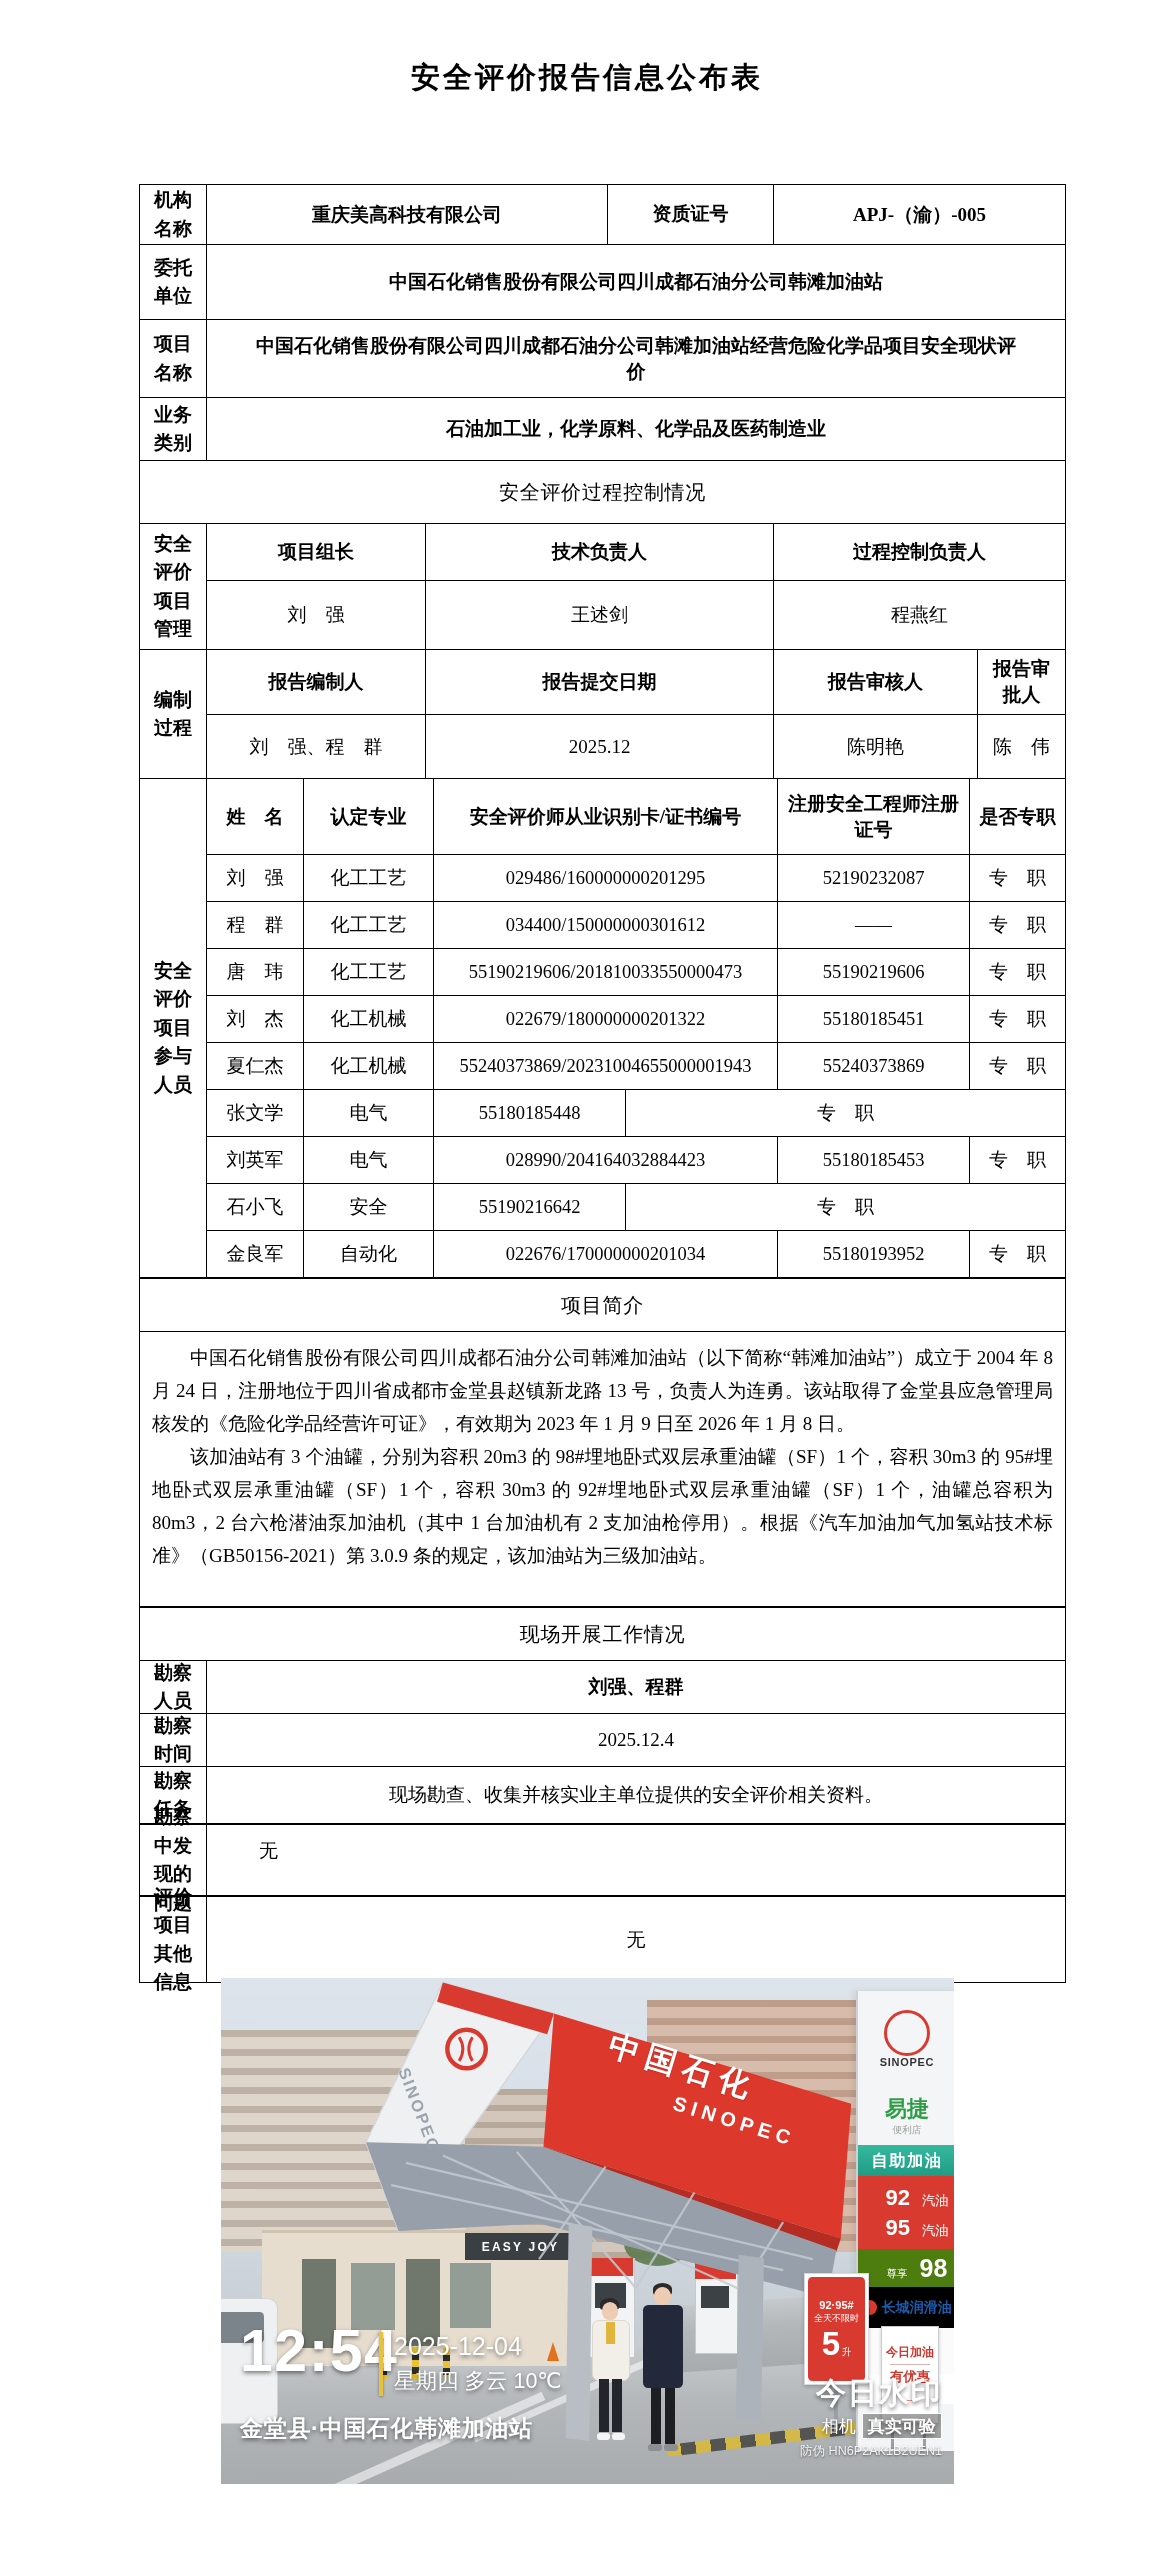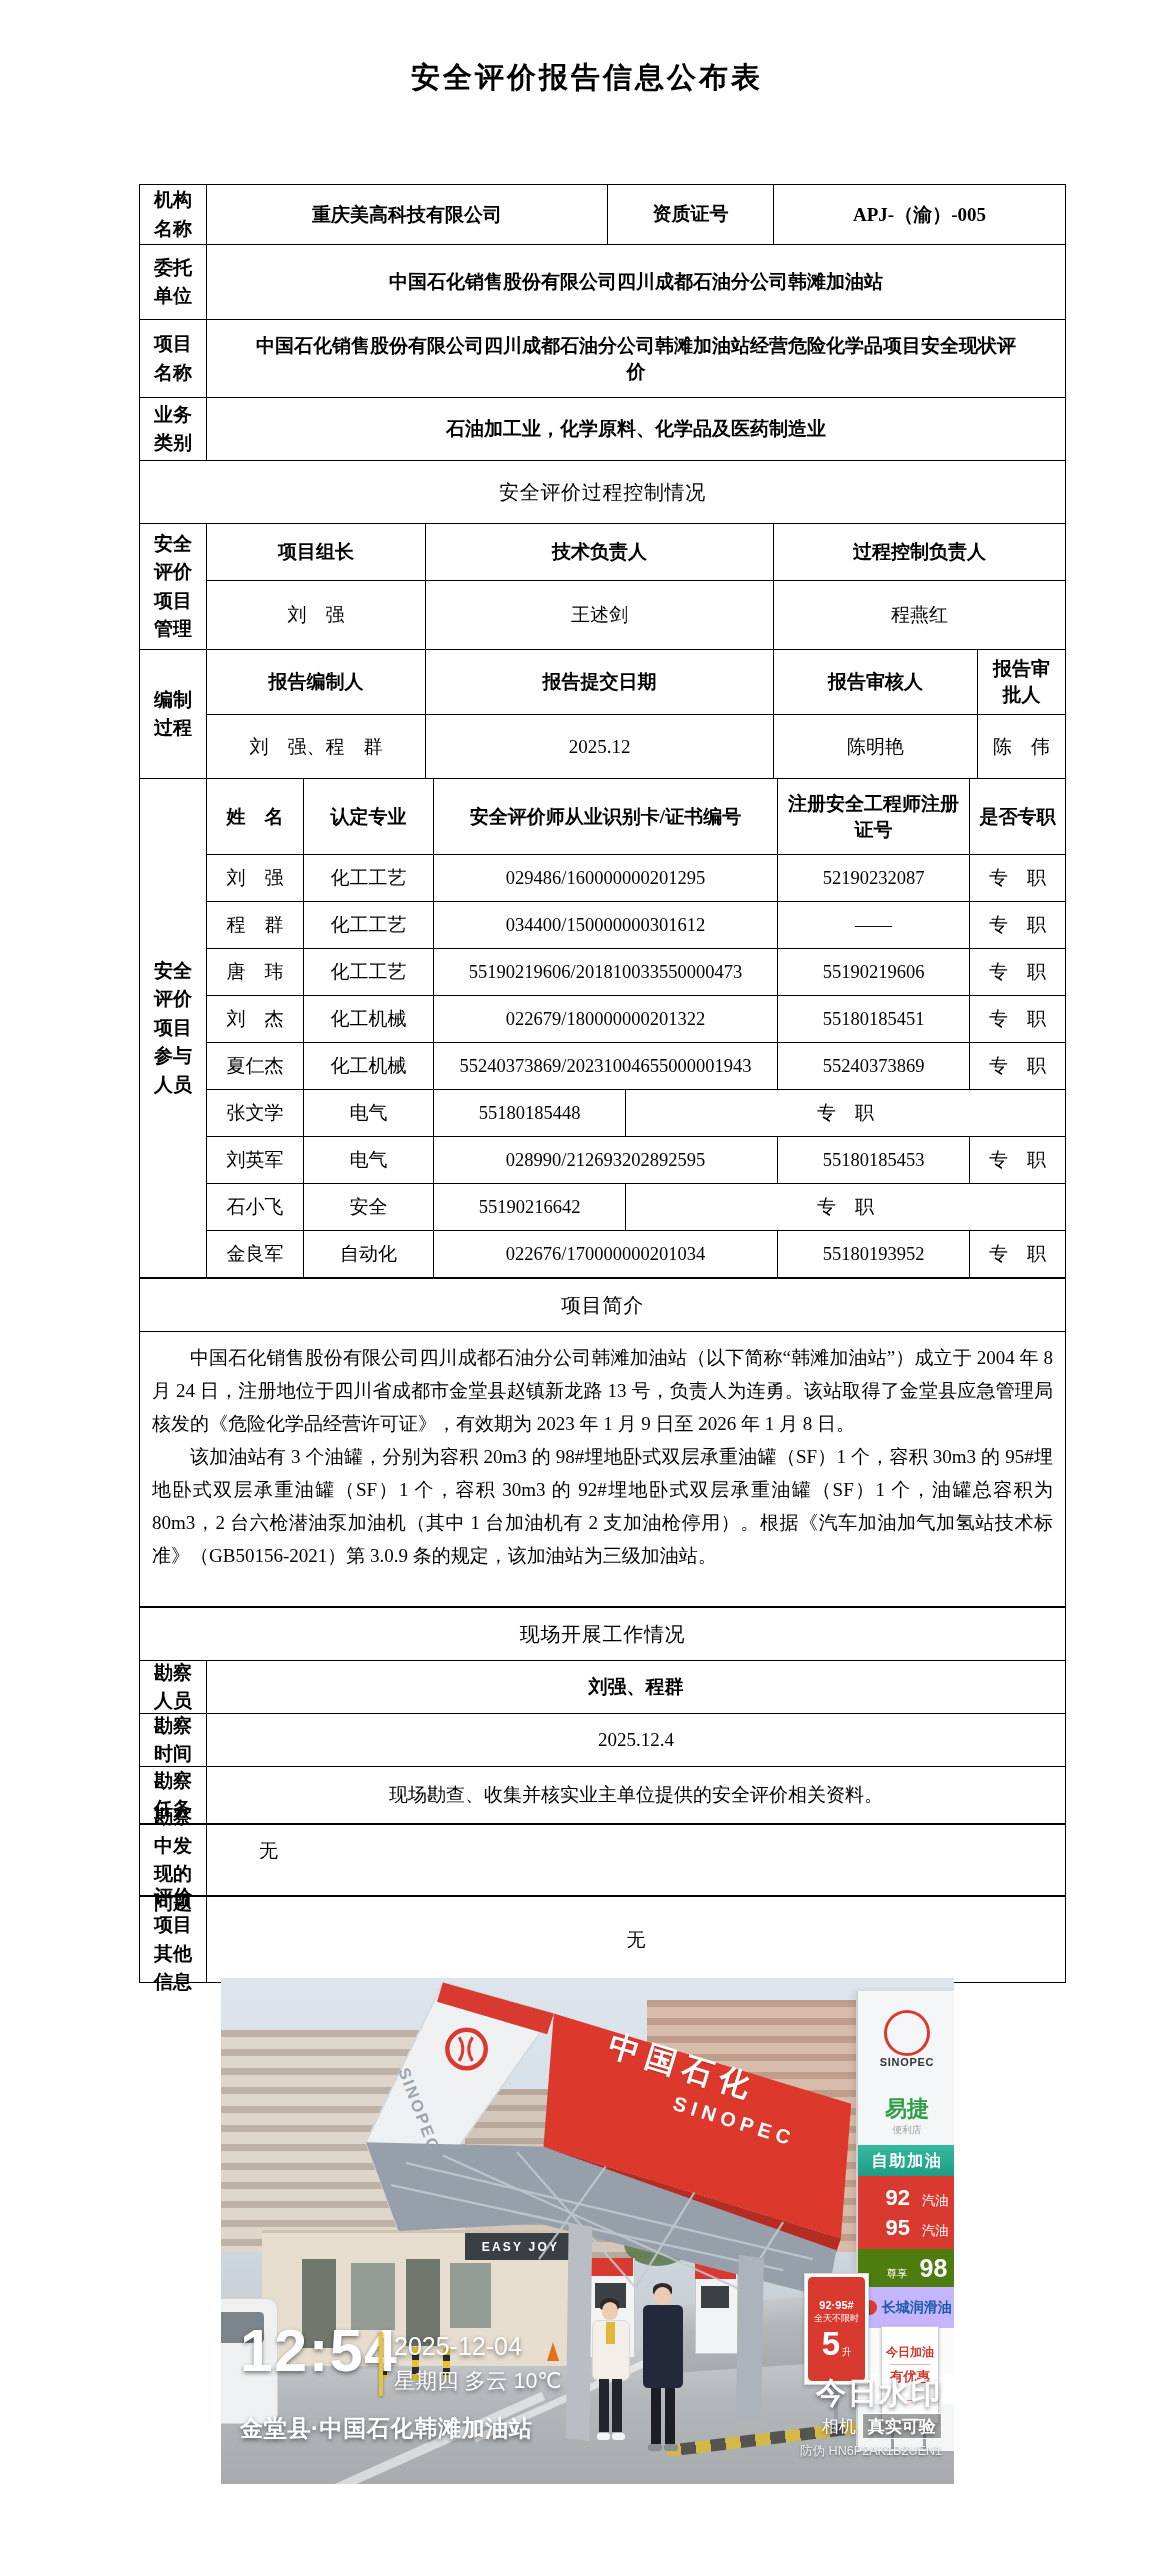--- a/index.html
+++ b/index.html
@@ -230,21 +230,21 @@
         </div>
         <div class="row bt" style="height:46px">
           <div class="c w130">张文学</div>
           <div class="c w175 bl">电气</div>
           <div class="c w260 bl numcell">55180185448</div>
           <div class="c grow bl">专　职</div>
         </div>
         <div class="row bt" style="height:46px">
           <div class="c w130">刘英军</div>
           <div class="c w175 bl">电气</div>
-          <div class="c w465 bl numcell">028990/212693202892595</div>
+          <div class="c w465 bl numcell">028990/204164032884423</div>
           <div class="c w260 bl numcell">55180185453</div>
           <div class="c grow bl">专　职</div>
         </div>
         <div class="row bt" style="height:46px">
           <div class="c w130">石小飞</div>
           <div class="c w175 bl">安全</div>
           <div class="c w260 bl numcell">55190216642</div>
           <div class="c grow bl">专　职</div>
         </div>
         <div class="row bt" style="height:46px">
@@ -375,21 +375,21 @@
           <span class="pnum">95</span>
           <span class="punit">汽油</span>
         </div>
       </div>
       <div class="signblk band98" style="height:38px;">
         <div class="prow">
           <span class="punit" style="font-size:10.4px;">尊享</span>
           <span class="pnum" style="font-size:25px;">98</span>
         </div>
       </div>
-      <div class="signblk" style="height:41px;flex-direction:row;gap:4.4px;background:#c4b5fd;">
+      <div class="signblk" style="height:41px;flex-direction:row;gap:4.4px;background:#000000;">
         <div class="lubedot"></div>
         <div class="lube">长城润滑油</div>
       </div>
       <div class="signblk" style="height:46px;background:#fbfbfc;">
         <div class="orangesq"></div>
       </div>
       <div class="signblk" style="height:30px;background:#fff;">
         <div class="phone">95105</div>
       </div>
     </div>

